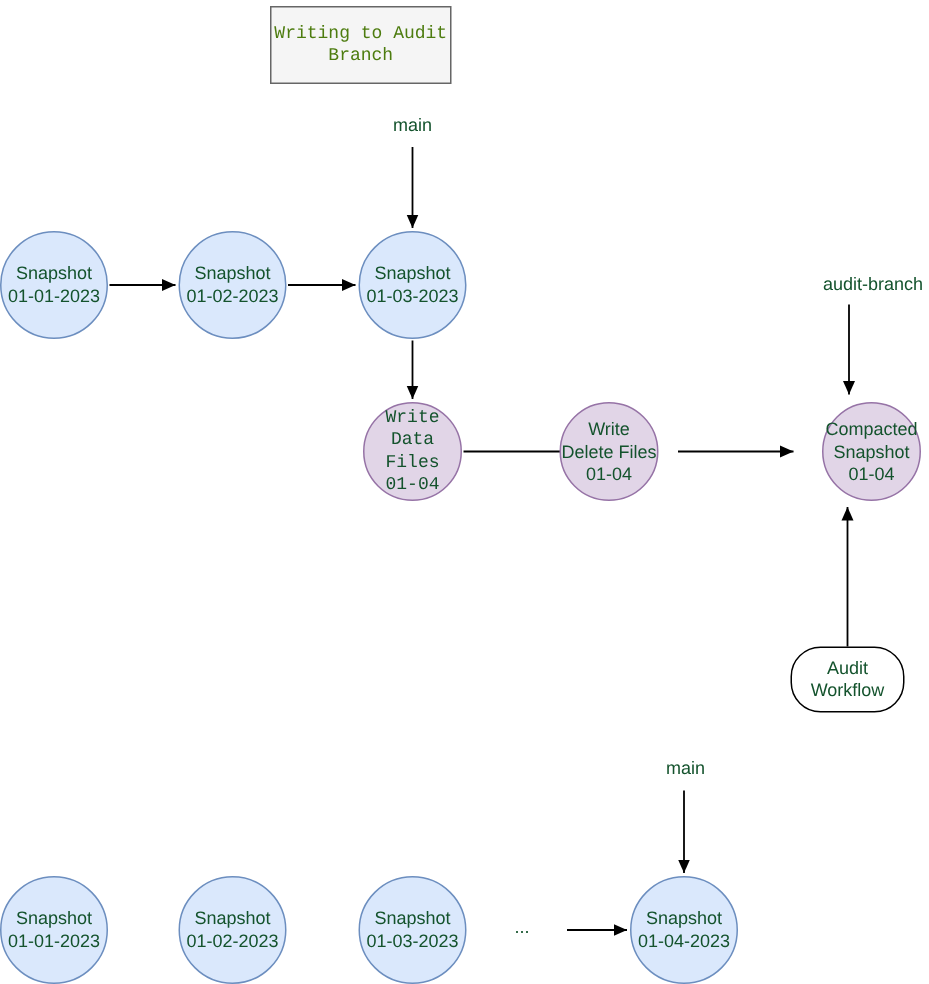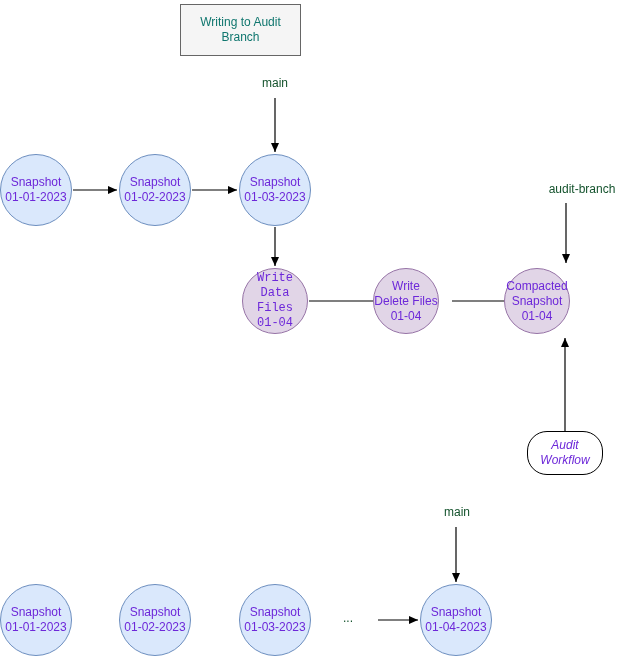--- a/index.html
+++ b/index.html
@@ -12,43 +12,43 @@
     overflow: hidden;
   }
   .node {
     position: absolute;
     display: flex;
     align-items: center;
     justify-content: center;
     text-align: center;
     font-size: 12px;
     line-height: 1.25;
-    color: #6d28d9;
+    color: #14532d;
     white-space: pre-line;
     box-sizing: border-box;
   }
   .circle { border-radius: 50%; }
   .blue {
     background: var(--blue-fill, #dae8fc);
     border: 1px solid var(--blue-stroke, #6c8ebf);
   }
   .purple {
     background: var(--purple-fill, #e1d5e7);
     border: 1px solid var(--purple-stroke, #9673a6);
   }
   .graybox {
     background: var(--gray-fill, #f5f5f5);
     border: 1px solid var(--gray-stroke, #666666);
-    color: #0f766e;
+    color: #4d7c0f;
+    font-family: Liberation Mono, monospace;
   }
   .whitebox {
     background: var(--white-fill, #ffffff);
     border: 1px solid var(--black-stroke, #000000);
     border-radius: 20px;
-    font-style: italic;
   }
   .floatlabel {
     position: absolute;
     font-size: 12px;
     color: #14532d;
     text-align: center;
   }
   .edges {
     position: absolute;
     left: 0; top: 0;
@@ -96,21 +96,21 @@
 
   <div class="floatlabel" style="left:532px; top:182px; width:100px;">audit-branch</div>
 
   <div class="node circle purple" style="left:242px; top:268px; width:66px; height:66px;font-family:Liberation Mono, monospace;">Write Data
 Files 01-04</div>
 
   <div class="node circle purple" style="left:373px; top:268px; width:66px; height:66px;">Write
 Delete Files
 01-04</div>
 
-  <div class="node circle purple" style="left:504px; top:268px; width:66px; height:66px;text-align:center;">Compacted
+  <div class="node circle purple" style="left:548px; top:268px; width:66px; height:66px;text-align:center;">Compacted
 Snapshot
 01-04</div>
 
   <div class="node whitebox" style="left:527px; top:431px; width:76px; height:44px;">Audit
 Workflow</div>
 
 
   <div class="floatlabel" style="left:427px; top:505px; width:60px;">main</div>
 
   <div class="node circle blue" style="left:0px; top:584px; width:72px; height:72px;">Snapshot

